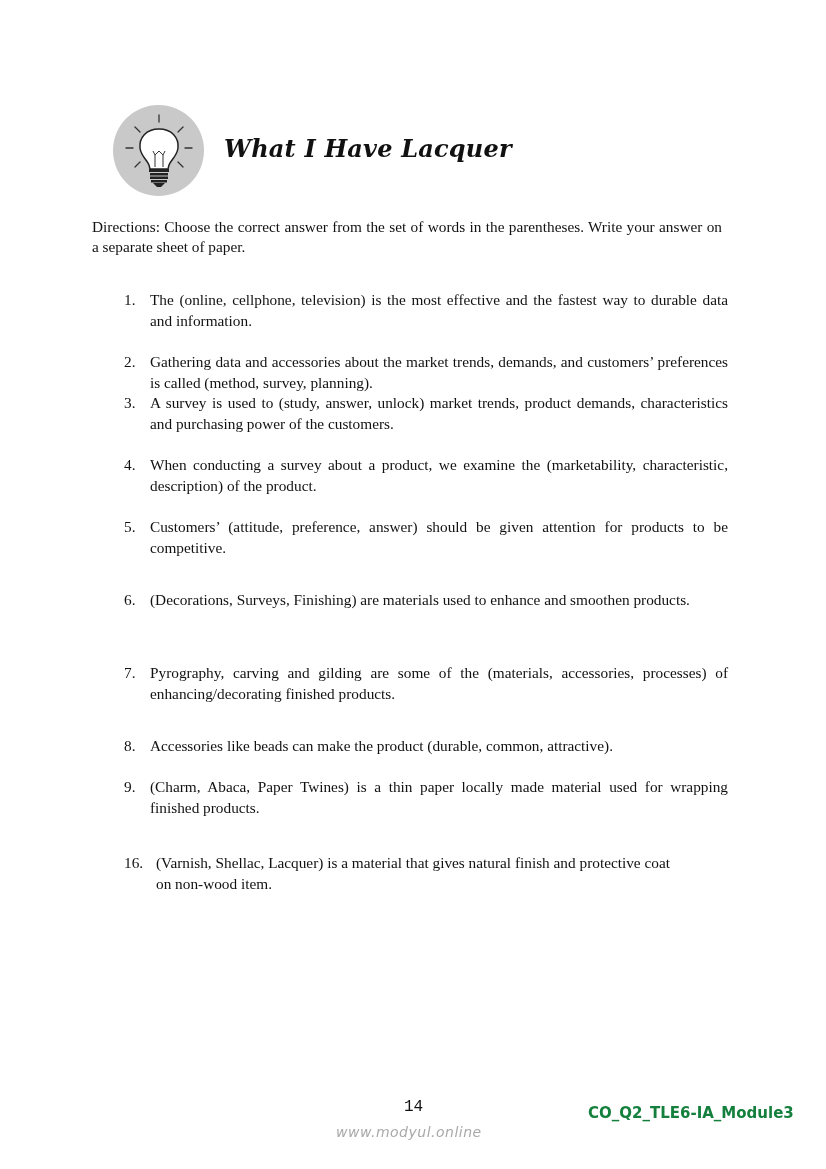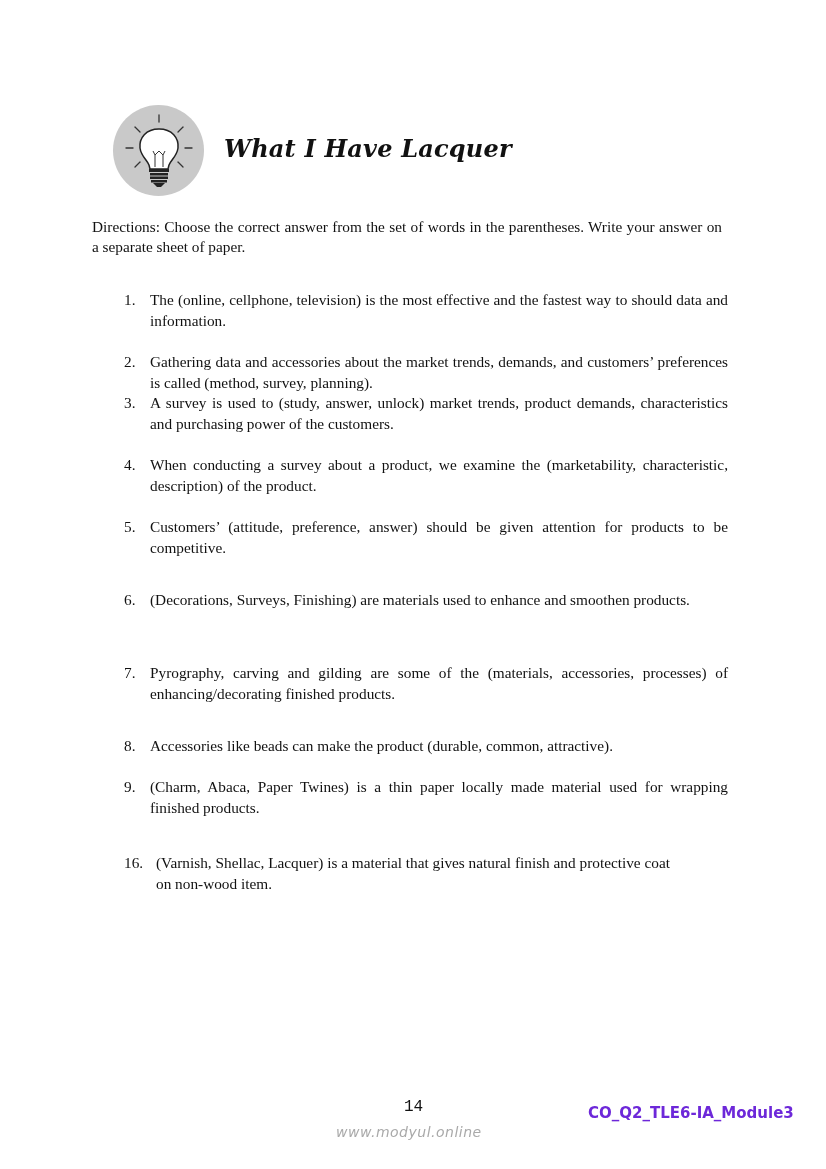--- a/index.html
+++ b/index.html
@@ -25,21 +25,21 @@
     }
     .item .num { position: absolute; left: 0; top: 0; }
     .item .text { margin-left: 26px; text-align: justify; display: block; }
     .item.ten .text { margin-left: 32px; text-indent: 0; }
     .page-number {
       position: absolute; left: 404px; top: 1098px;
       font-family: Liberation Mono, monospace; font-size: 16px;
     }
     .module-code {
       position: absolute; left: 588px; top: 1104px;
-      font-family: "DejaVu Sans", sans-serif; font-weight: bold; font-size: 15px; color: #6d28d9;
+      font-family: "DejaVu Sans", sans-serif; font-weight: bold; font-size: 15px; color: #15803d;
     }
     .watermark {
       position: absolute; left: 336px; top: 1124px;
       font-family: "DejaVu Sans", sans-serif; font-size: 14px; color: #a9a9a9; letter-spacing: 0.5px; font-style: italic;
     }
   </style>
 </head>
 <body>
 
 <div class="icon-circle">
@@ -64,21 +64,21 @@
     </g>
   </svg>
 </div>
 
 <div class="title">What I Have Lacquer</div>
 
 <div class="directions">Directions: Choose the correct answer from the set of words in the parentheses. Write your answer on a separate sheet of paper.</div>
 
 <div class="item" style="top:289px">
   <span class="num">1.</span>
-  <span class="text last">The (online, cellphone, television) is the most effective and the fastest way to should data and information.</span>
+  <span class="text last">The (online, cellphone, television) is the most effective and the fastest way to durable data and information.</span>
 </div>
 <div class="item" style="top:351px">
   <span class="num">2.</span>
   <span class="text">Gathering data and accessories about the market trends, demands, and customers’ preferences is called (method, survey, planning).</span>
 </div>
 <div class="item" style="top:392px">
   <span class="num">3.</span>
   <span class="text">A survey is used to (study, answer, unlock) market trends, product demands, characteristics and purchasing power of the customers.</span>
 </div>
 <div class="item" style="top:454px">

